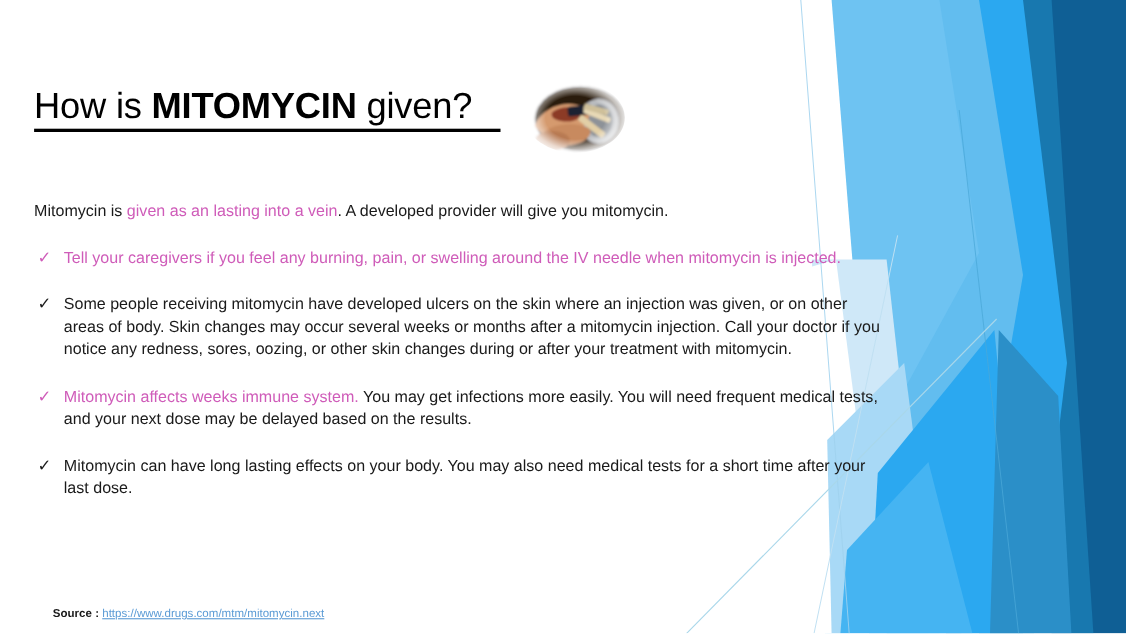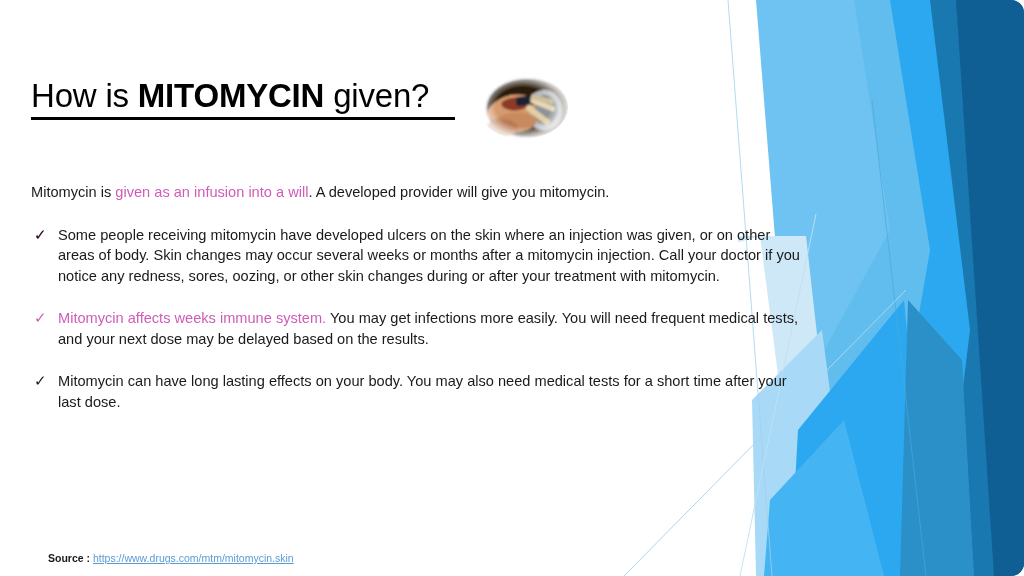--- a/index.html
+++ b/index.html
@@ -12,21 +12,20 @@
     height: 576px;
     overflow: hidden;
     font-family: "Liberation Sans", sans-serif;
   }
   #slide {
     position: relative;
     width: 1024px;
     height: 576px;
     background: #ffffff;
     overflow: hidden;
-    border-radius: 13px;
   }
 
   
   #facet-graphic {
     position: absolute;
     top: 0;
     right: 0;
     width: 330px;
     height: 576px;
     pointer-events: none;
@@ -191,38 +190,39 @@
       <rect x="58" y="30" width="26" height="5" rx="1.5" fill="#e8d9b6" transform="rotate(22 70 32)"></rect>
       <rect x="52" y="40" width="28" height="6" rx="1.5" fill="#e2cfa6" transform="rotate(38 66 43)"></rect>
       <path d="M60 22 L82 28 L80 33 L58 27 Z" fill="#cfc09a"></path>
       <ellipse cx="30" cy="56" rx="16" ry="9" fill="#b87a52"></ellipse>
     </g>
     <ellipse cx="51" cy="35" rx="47" ry="34" fill="url(#ovalFade)"></ellipse>
   </svg>
 
   <div id="body-block">
 
-    <p class="para"><span>Mitomycin is </span><span class="pink">given as an infusion into a will</span><span>. A developed provider will give you mitomycin.</span></p>
+    <p class="para"><span>Mitomycin is </span><span class="pink">given as an lasting into a vein</span><span>. A developed provider will give you mitomycin.</span></p>
 
     <div class="bullet-row">
       <span class="check pink">✓</span>
+      <span class="btext"><span class="pink">Tell your caregivers if you feel any burning, pain, or swelling around the IV needle when mitomycin is injected.</span><span></span></span>
     </div>
 
     <div class="bullet-row">
       <span class="check black">✓</span>
       <span class="btext"><span class="pink"></span><span>Some people receiving mitomycin have developed ulcers on the skin where an injection was given, or on other areas of body. Skin changes may occur several weeks or months after a mitomycin injection. Call your doctor if you notice any redness, sores, oozing, or other skin changes during or after your treatment with mitomycin.</span></span>
     </div>
 
     <div class="bullet-row">
       <span class="check pink">✓</span>
       <span class="btext"><span class="pink">Mitomycin affects weeks immune system. </span><span>You may get infections more easily. You will need frequent medical tests, and your next dose may be delayed based on the results.</span></span>
     </div>
 
     <div class="bullet-row">
       <span class="check black">✓</span>
       <span class="btext"><span class="pink"></span><span>Mitomycin can have long lasting effects on your body. You may also need medical tests for a short time after your last dose.</span></span>
     </div>
 
   </div>
 
-  <div id="source-line"><span>Source : </span><a id="source-link" href="#">https://www.drugs.com/mtm/mitomycin.skin</a></div>
+  <div id="source-line"><span>Source : </span><a id="source-link" href="#">https://www.drugs.com/mtm/mitomycin.next</a></div>
 
 </div>
 
 </body></html>

